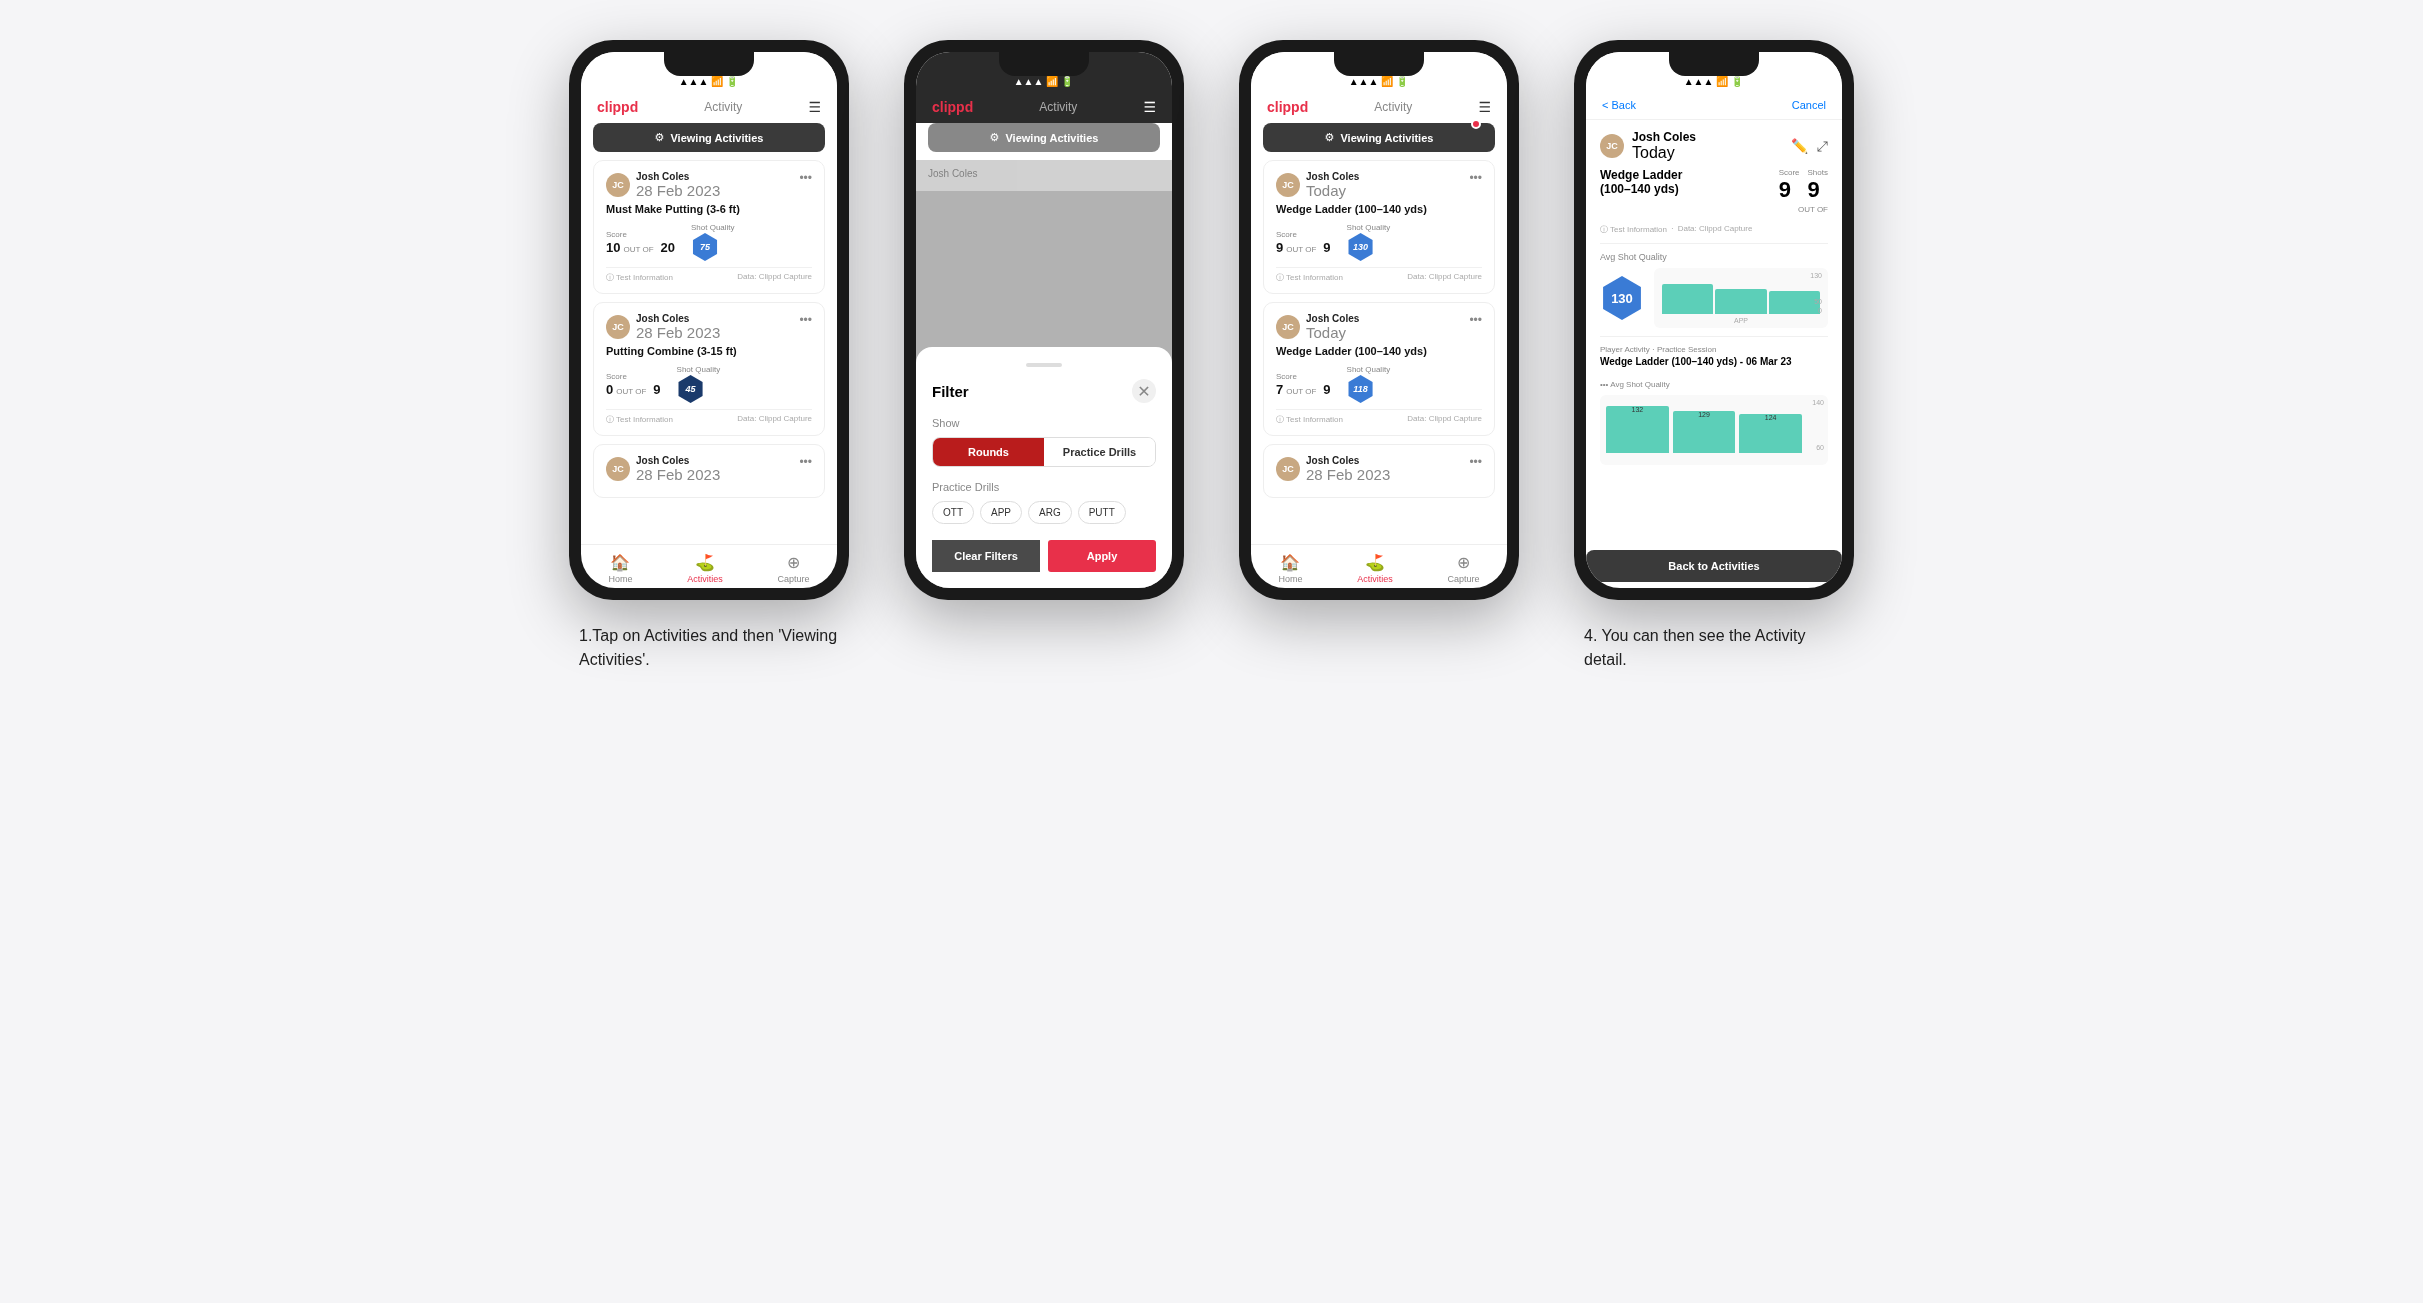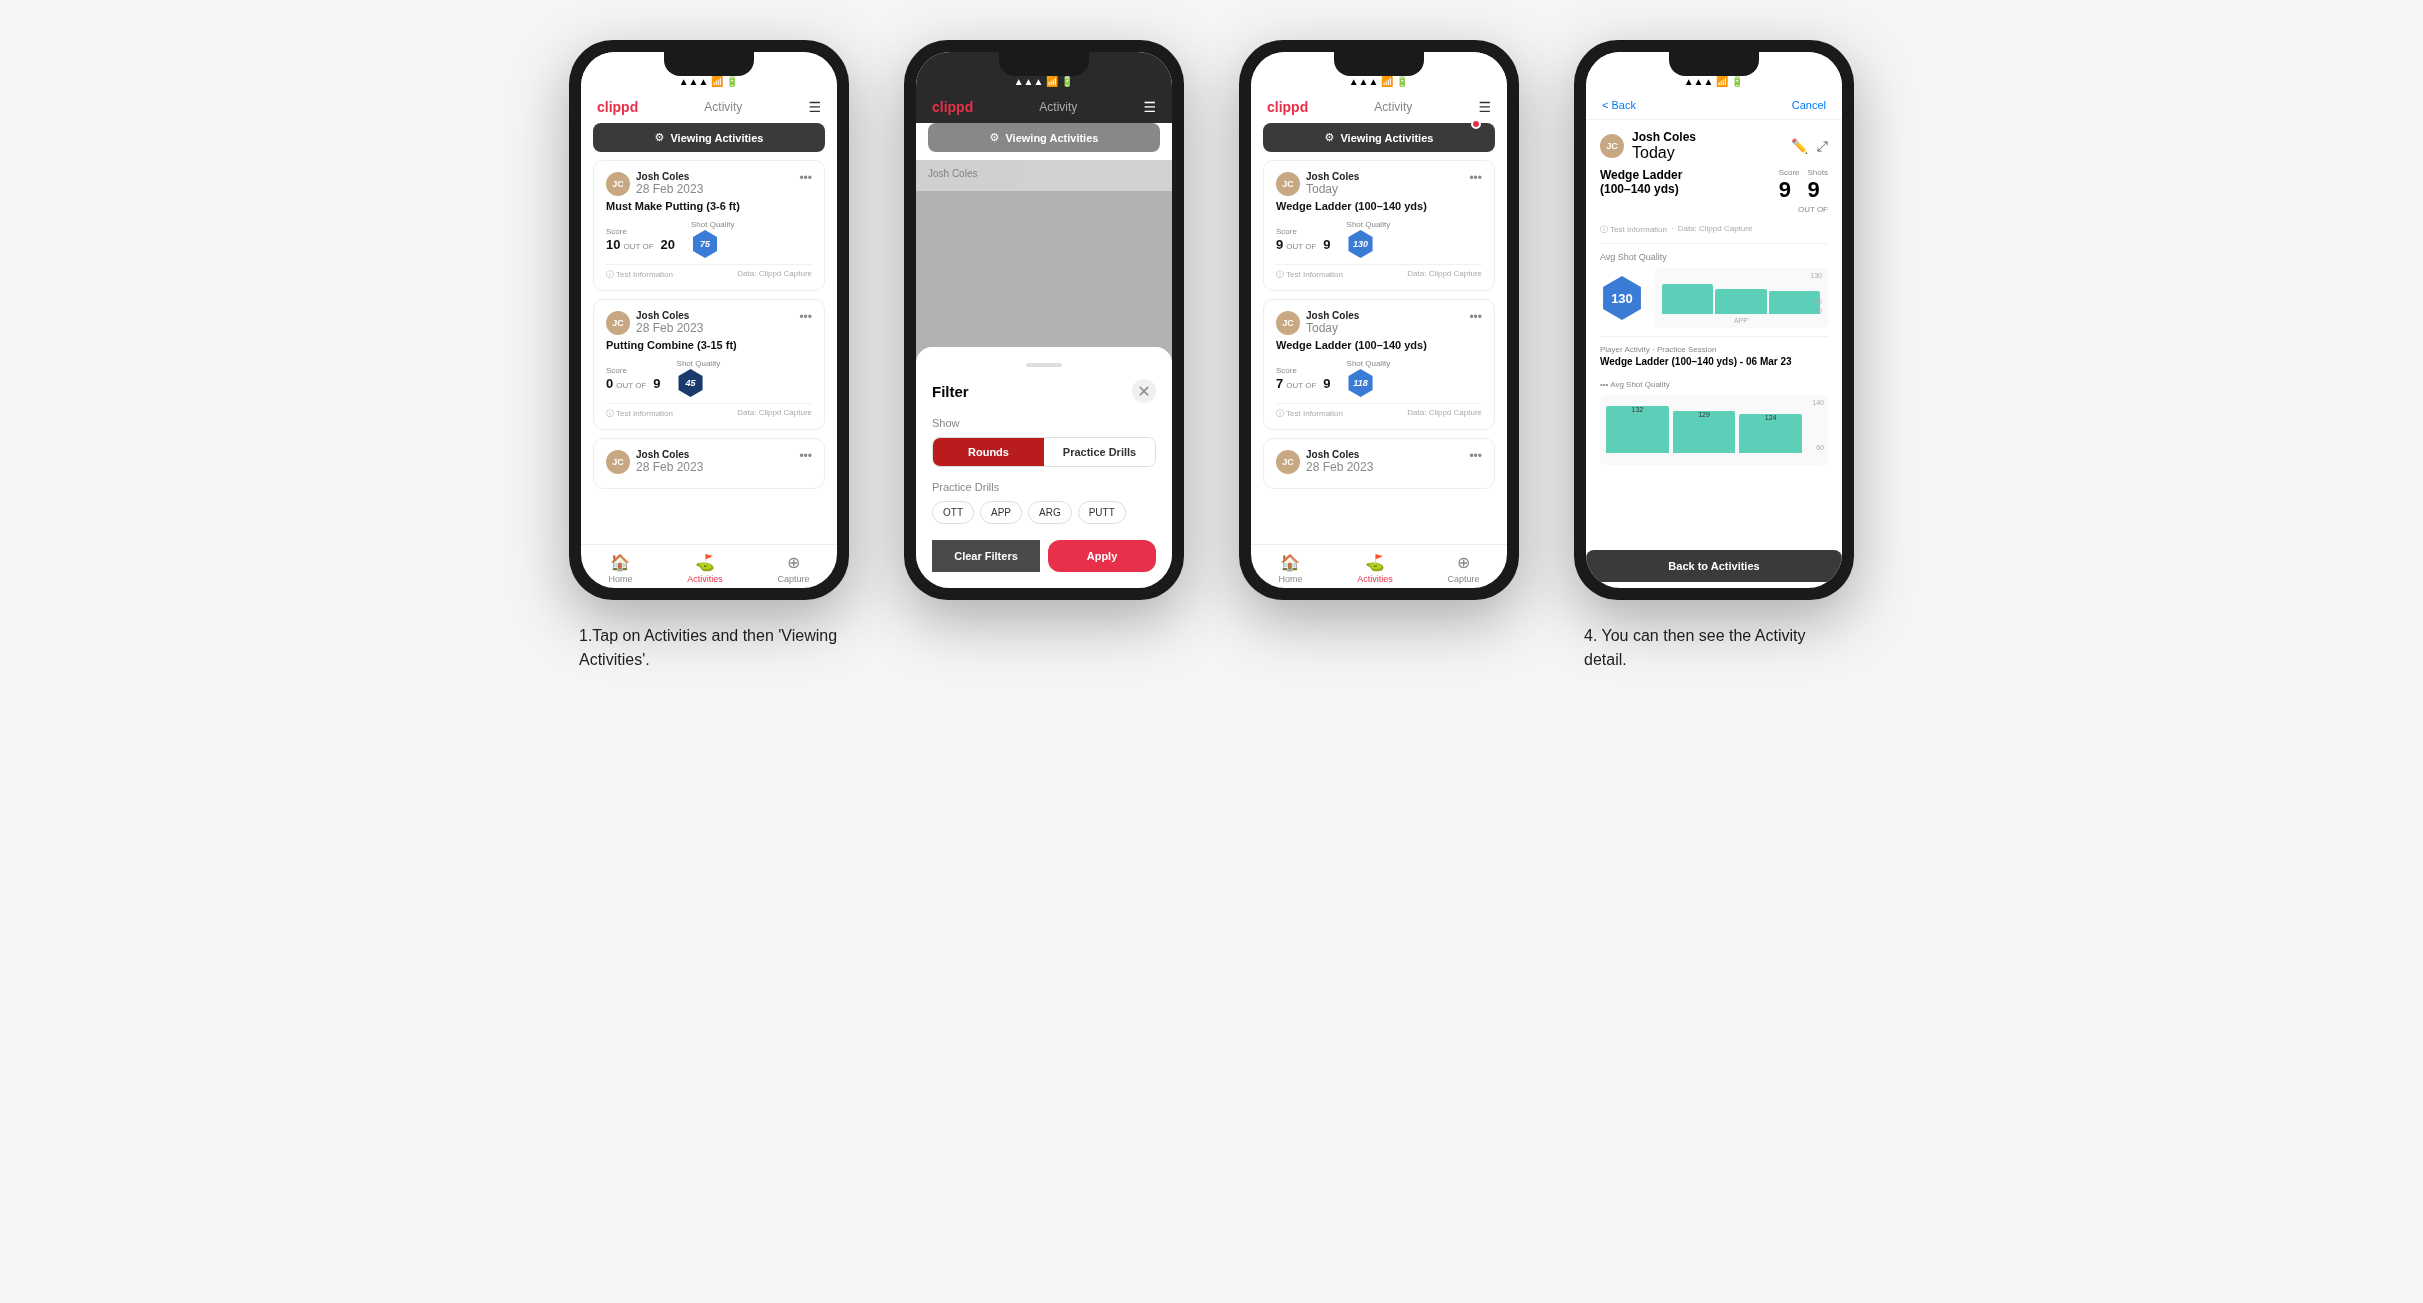--- a/index.html
+++ b/index.html
@@ -161,21 +161,21 @@
       background: #c8a882;
       display: flex;
       align-items: center;
       justify-content: center;
       font-size: 9px;
       color: #fff;
       font-weight: 700;
       flex-shrink: 0;
     }
     .user-info .user-name { font-size: 10px; font-weight: 700; color: #222; }
-    .user-info .user-date { font-size: 12px; color: #888; }
+    .user-info .user-date { font-size: 15px; color: #888; }
     .more-dots { color: #888; font-size: 12px; }
     .card-title { font-size: 11px; font-weight: 700; color: #111; margin-bottom: 8px; }
     .card-stats {
       display: flex;
       gap: 16px;
       align-items: center;
       margin-bottom: 6px;
     }
     .stat-group { display: flex; flex-direction: column; }
     .stat-label { font-size: 8px; color: #888; margin-bottom: 1px; }
@@ -324,21 +324,21 @@
       font-size: 11px;
       font-weight: 600;
       cursor: pointer;
     }
     .btn-apply {
       flex: 1;
       padding: 10px;
       background: #e8304a;
       color: #fff;
       border: none;
-      border-radius: 12px;
+      border-radius: 3px;
       font-size: 11px;
       font-weight: 600;
       cursor: pointer;
     }
 
     
     .detail-nav {
       padding: 8px 16px;
       display: flex;
       justify-content: space-between;

